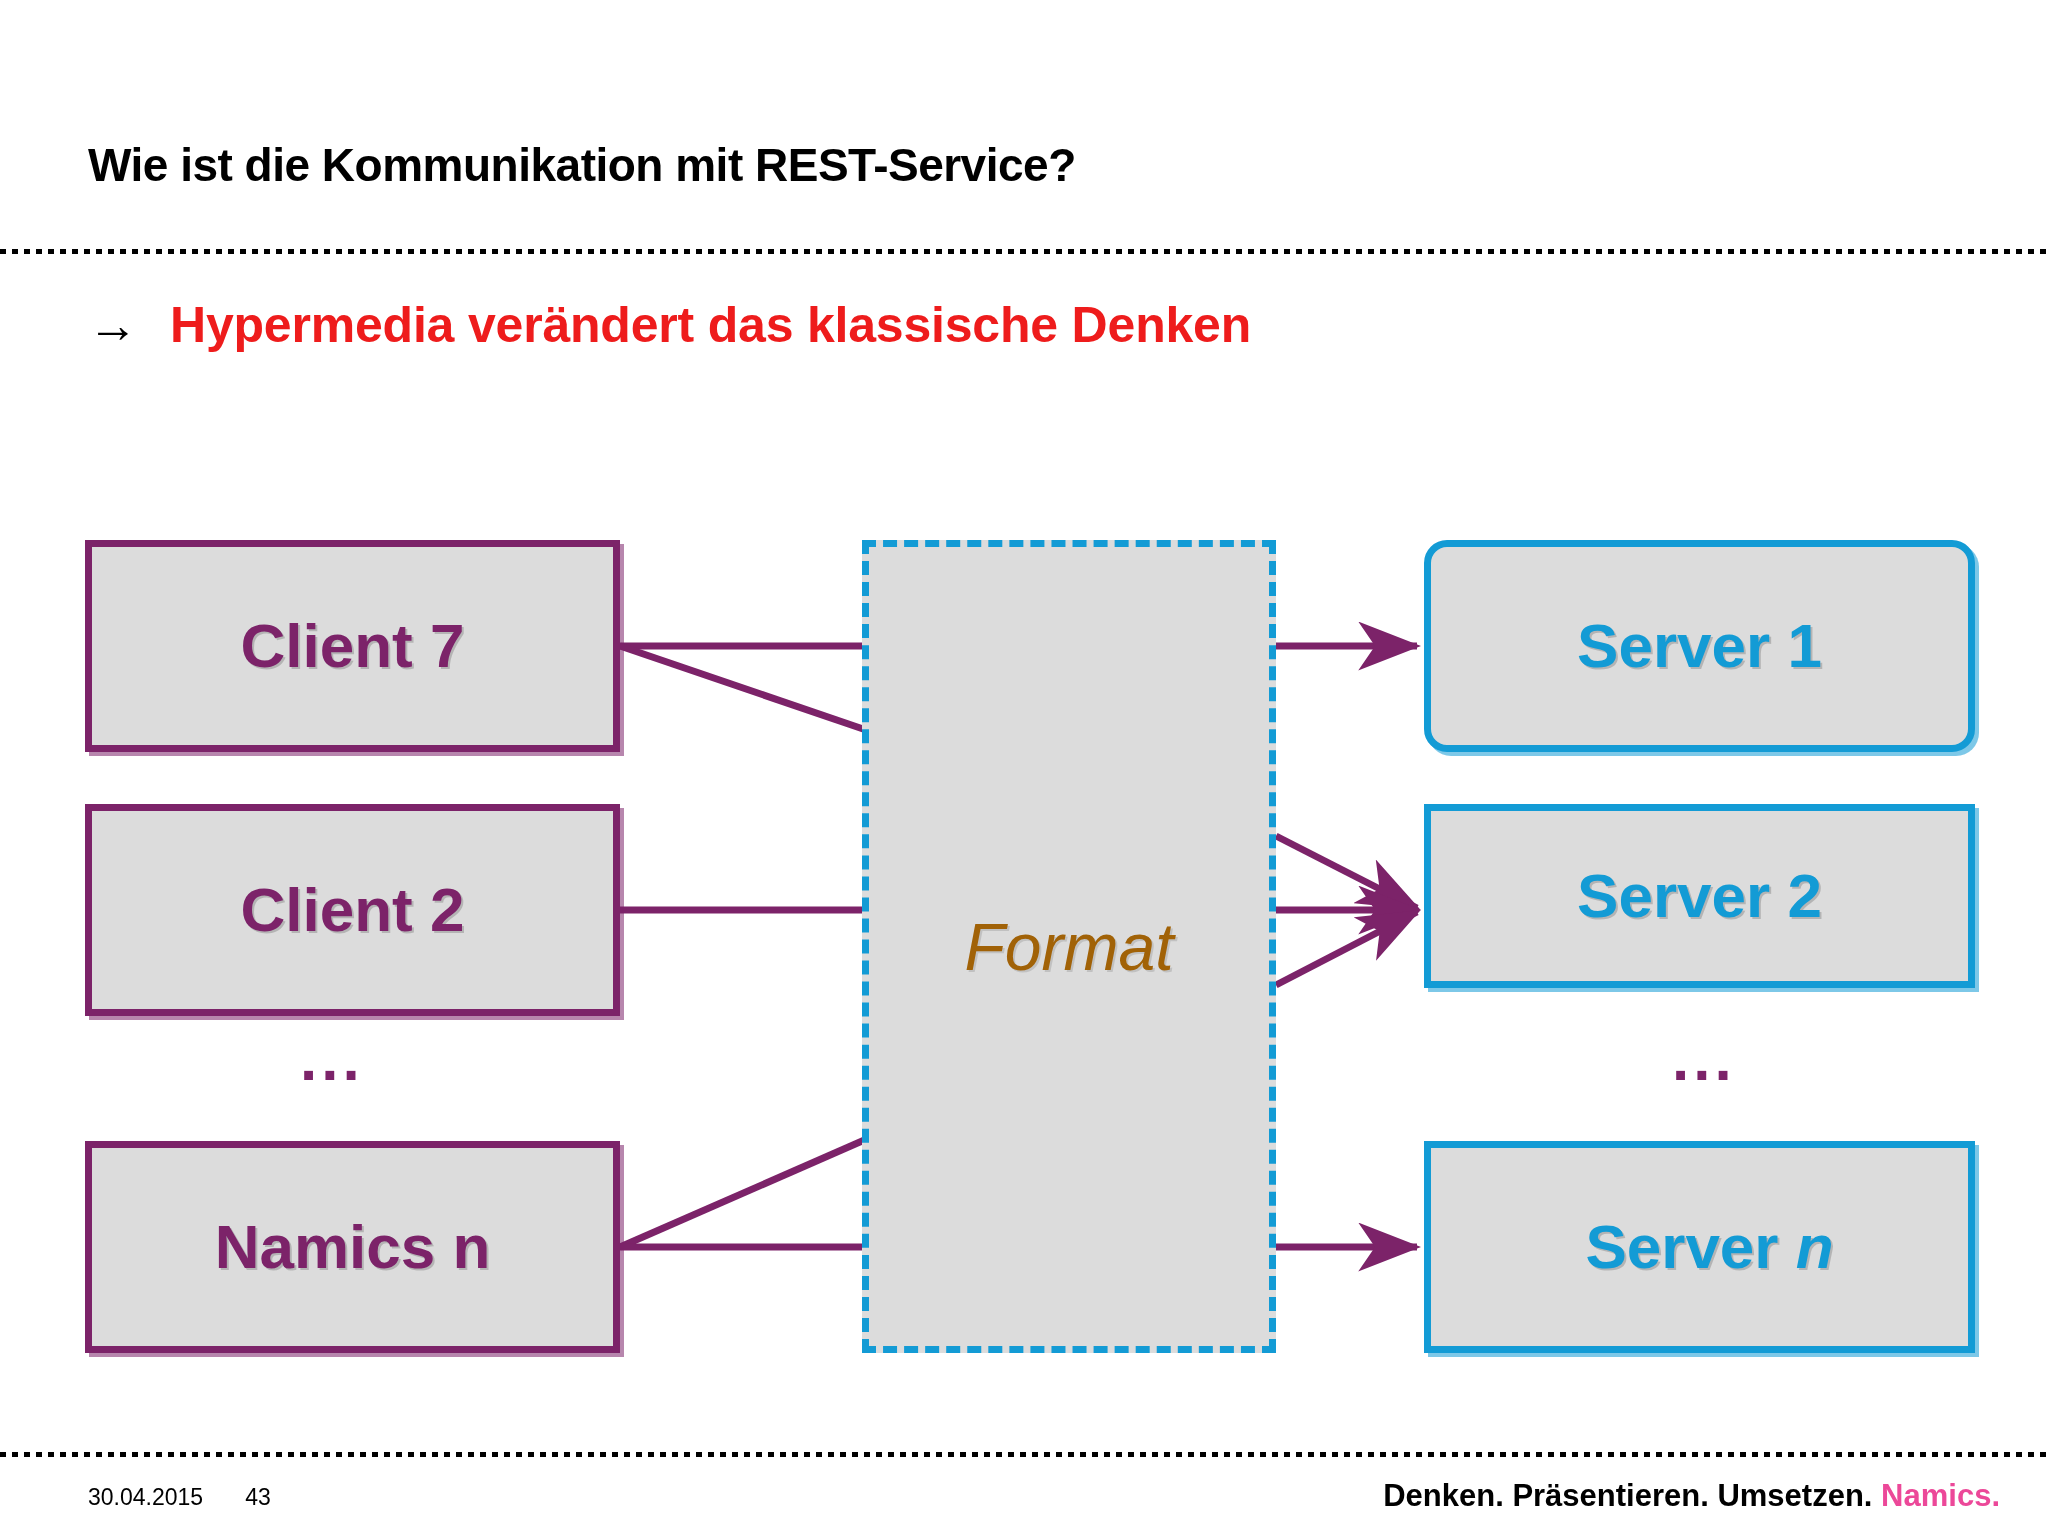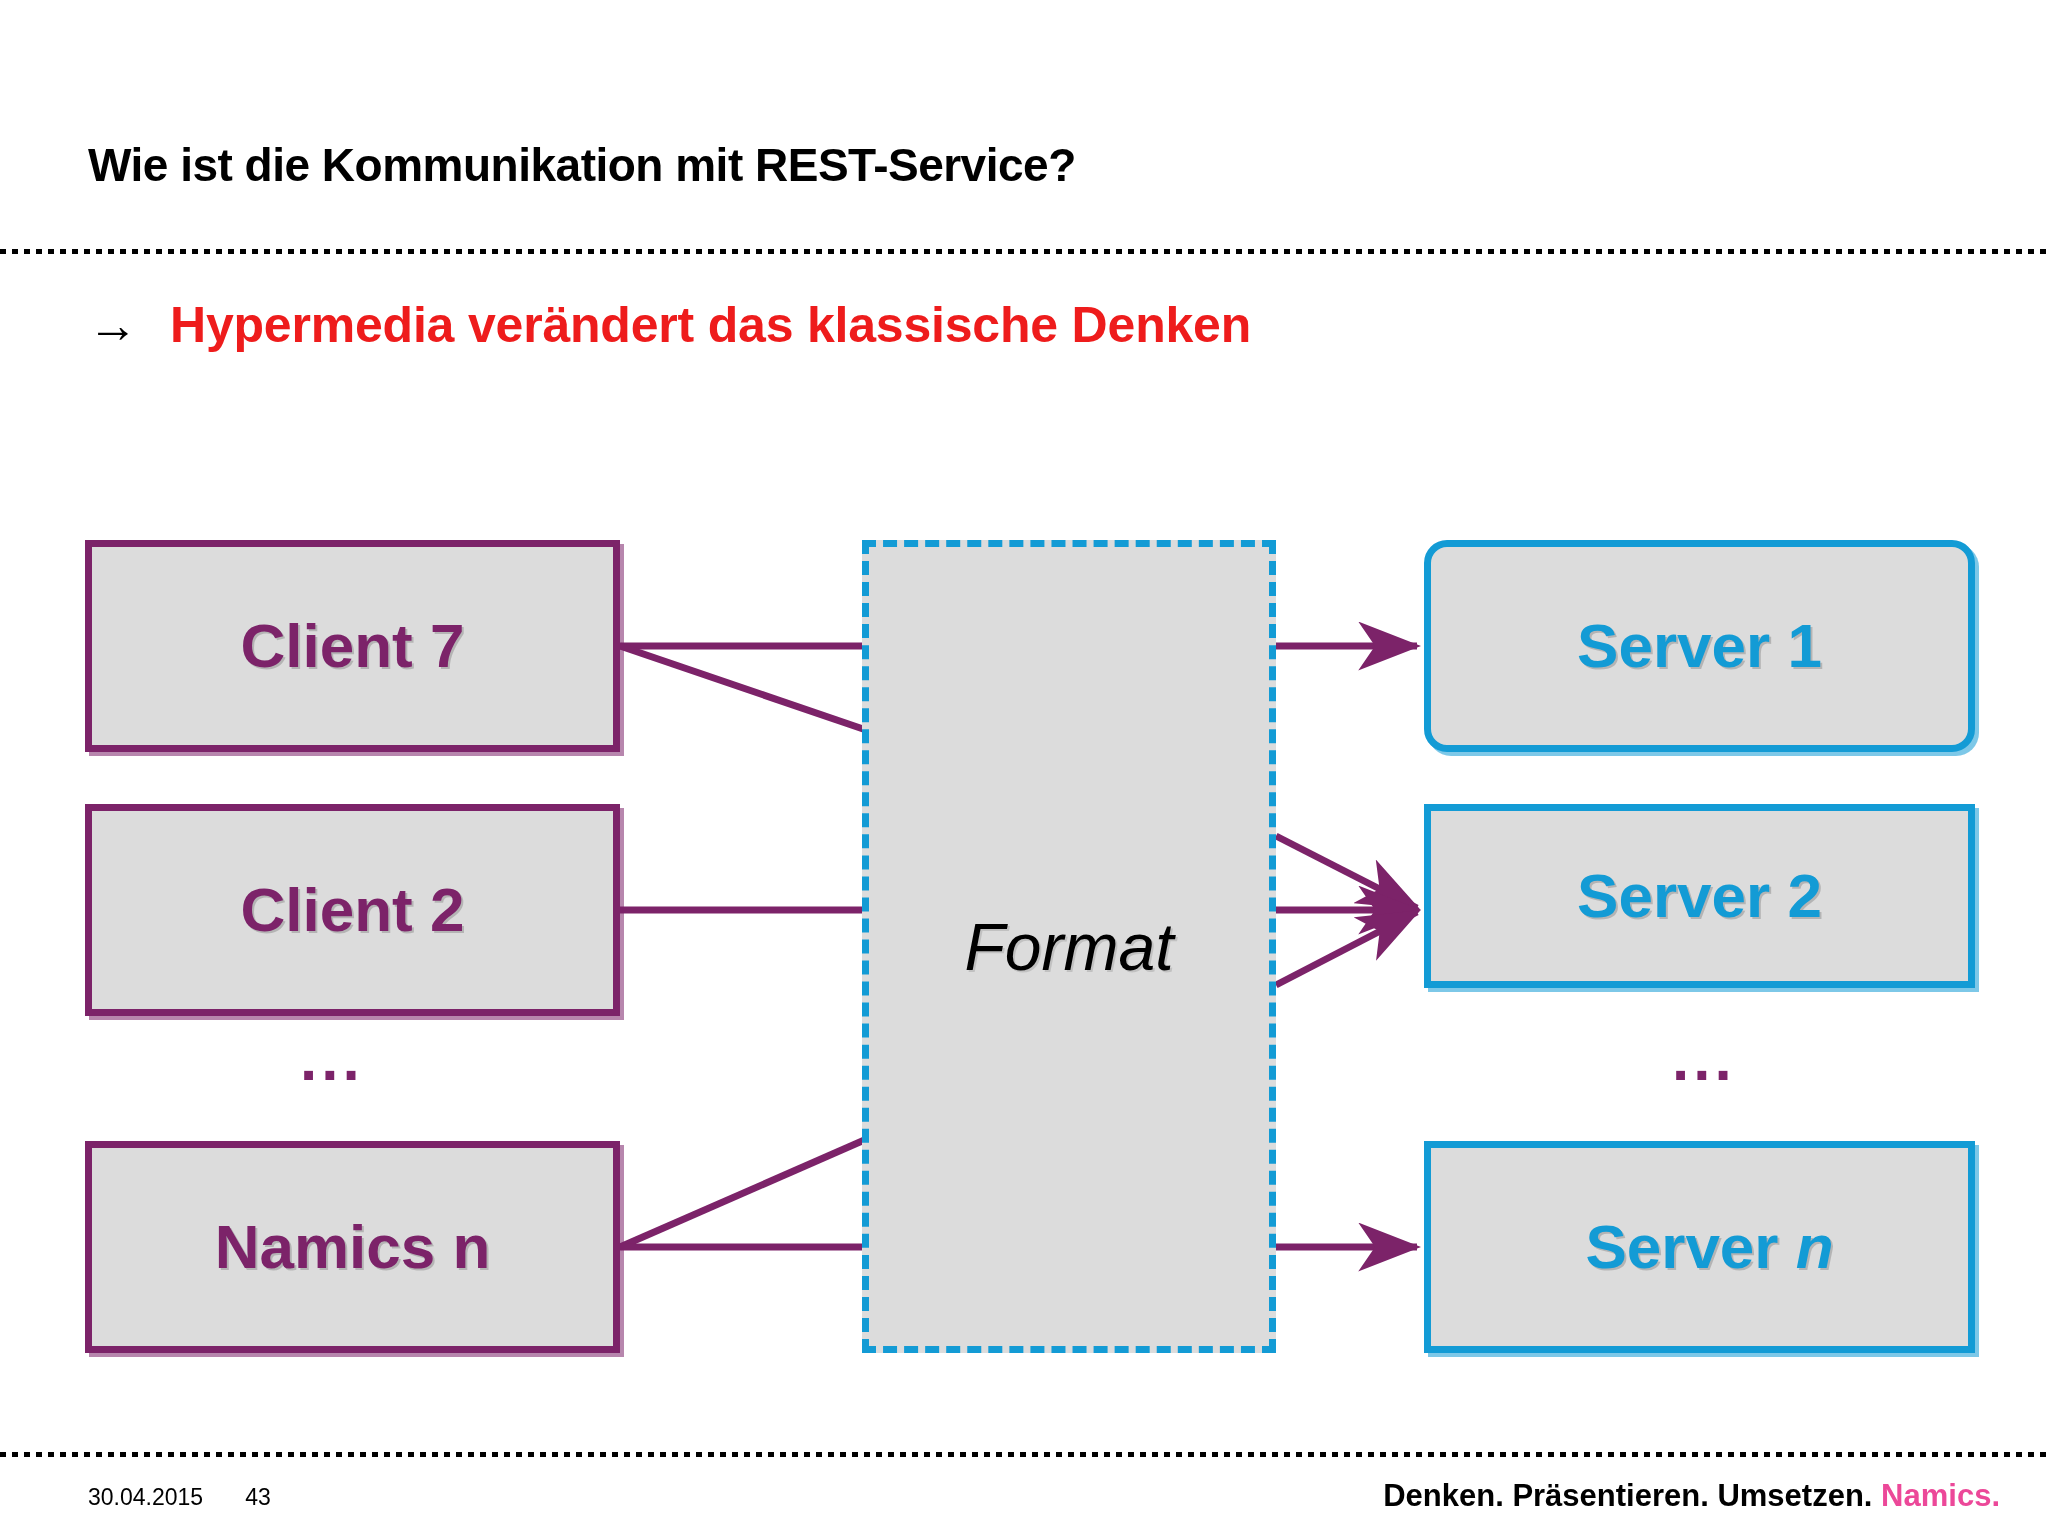--- a/index.html
+++ b/index.html
@@ -98,21 +98,21 @@
     line-height: 1;
     white-space: nowrap;
     text-shadow: 2px 2px 0 rgba(0,0,0,0.18);
   }
   .client-label { color: #7C2369; }
   .server-label { color: #139BD5; }
   .format-label {
     font-size: 66px;
     font-weight: normal;
     font-style: italic;
-    color: #000000;
+    color: #a16207;
     white-space: nowrap;
     text-shadow: 2px 2px 0 rgba(0,0,0,0.12);
   }
   .ital { font-style: italic; }
 
   .ellipsis {
     position: absolute;
     font-size: 62px;
     font-weight: bold;
     color: #7C2369;

